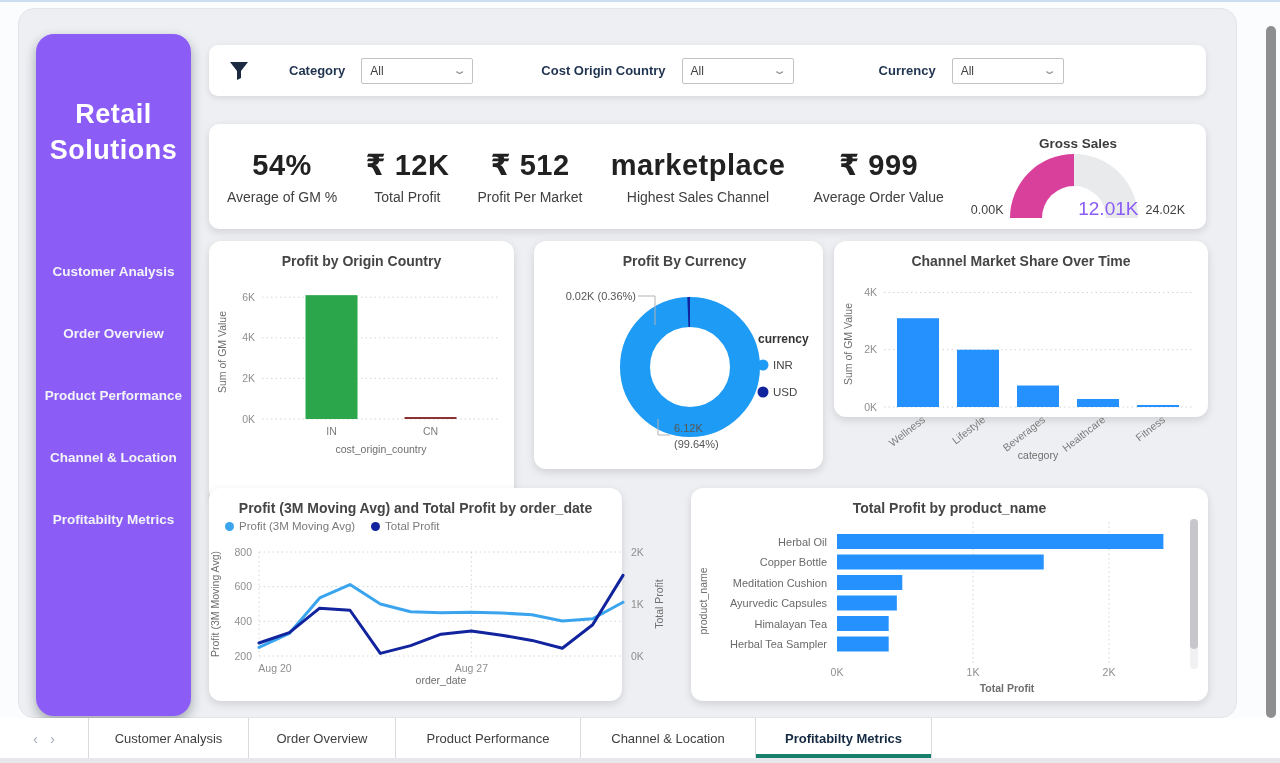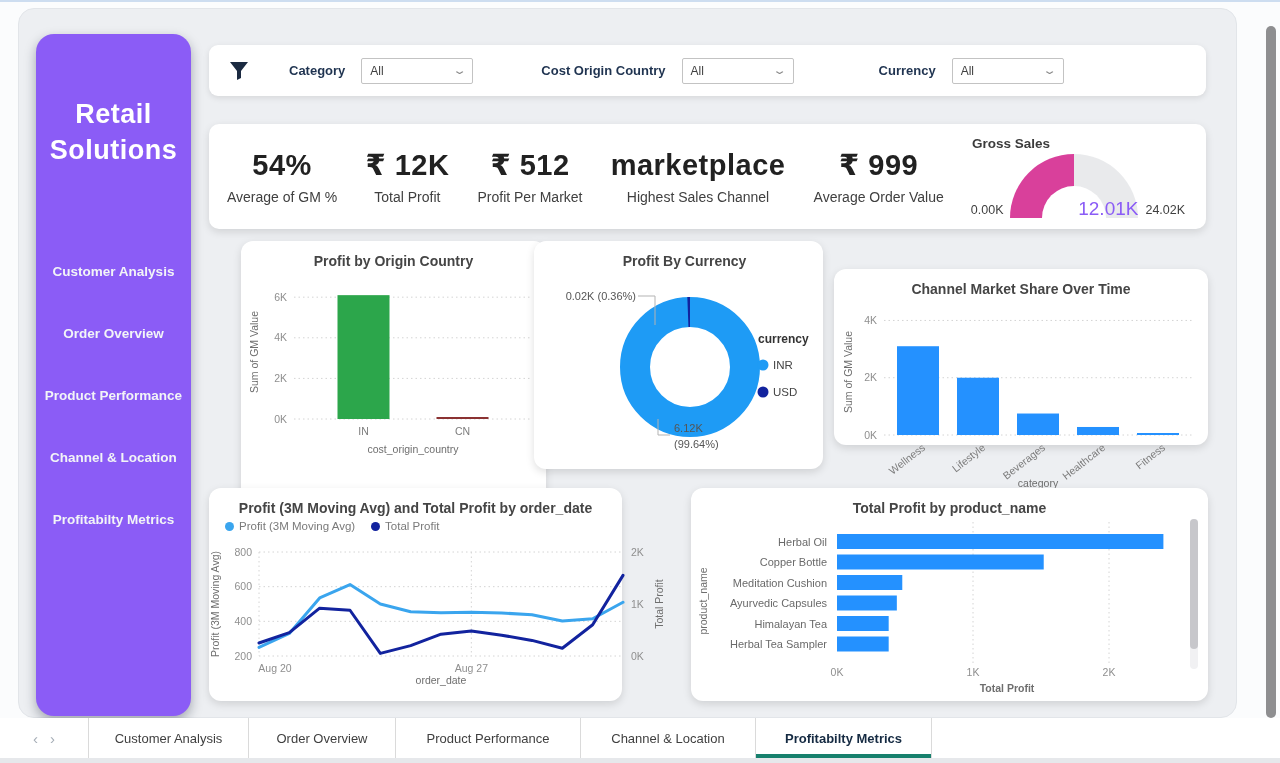--- a/index.html
+++ b/index.html
@@ -28,34 +28,34 @@
   .f-chev { color:#8a8a8a; font-size:11px; transform:scaleX(1.6); }
   .g1 { margin-left:20px; } .g2 { margin-left:68px; } .g3 { margin-left:85px; }
   
   .kpi-card { position:absolute; left:190px; top:115px; width:997px; height:105px;
     background:#fff; border-radius:10px; box-shadow:0 3px 8px rgba(0,0,0,.12);
     display:flex; align-items:center; justify-content:space-between; padding:0 22px 0 18px; }
   .kpi { text-align:center; }
   .kpi-value { font-size:29px; font-weight:bold; color:#212121; letter-spacing:.5px; }
   .kpi-label { font-size:14px; color:#404040; margin-top:7px; }
   .gauge { width:212px; position:relative; }
-  .gauge-title { font-size:13.5px; font-weight:bold; color:#3c3c3c; margin-bottom:3px; }
+  .gauge-title { text-align:center; font-size:13.5px; font-weight:bold; color:#3c3c3c; margin-bottom:3px; }
   .gauge-row { display:flex; align-items:flex-end; justify-content:center; gap:7px; }
   .gauge-minmax { font-size:12.5px; color:#3f3f3f; padding-bottom:1px; }
   .arc-wrap { position:relative; width:128px; height:64px; }
   .arc { width:128px; height:64px; border-radius:128px 128px 0 0; }
   .hole { position:absolute; left:32px; bottom:0; width:64px; height:32px;
     background:#fff; border-radius:64px 64px 0 0; }
   .gauge-value { position:absolute; left:0; bottom:-2px; width:100%; text-align:right;
     font-size:19px; color:#8b5cf6; }
   
   .card { position:absolute; background:#fff; border-radius:12px; box-shadow:0 3px 8px rgba(0,0,0,.13); }
-  #cardA { left:190px; top:232px; width:305px; height:261px;margin-left:32px; }
+  #cardA { left:190px; top:232px; width:305px; height:261px; }
   #cardB { left:515px; top:232px; width:289px; height:228px;padding-left:12px; }
-  #cardC { left:815px; top:232px; width:374px; height:176px;margin-top:28px; }
+  #cardC { left:815px; top:232px; width:374px; height:176px; }
   #cardD { left:190px; top:479px; width:413px; height:213px; }
   #cardE { left:672px; top:479px; width:517px; height:213px; }
   .c-title { text-align:center; font-size:14px; font-weight:bold; color:#454545; padding-top:12px; }
   .chart svg { display:block; margin:0 auto; }
   svg text { font-family:"Liberation Sans","DejaVu Sans",sans-serif; }
   .line-legend { position:absolute; left:16px; top:32px; display:flex; gap:16px; align-items:center; }
   .lg { display:flex; align-items:center; gap:5px; font-size:11.5px; color:#7a7a7a; }
   .lg i { width:9px; height:9px; border-radius:50%; display:inline-block; }
   #chartD { margin-top:22px; }
   .e-scroll-track { position:absolute; right:10px; top:31px; width:8px; height:150px;

